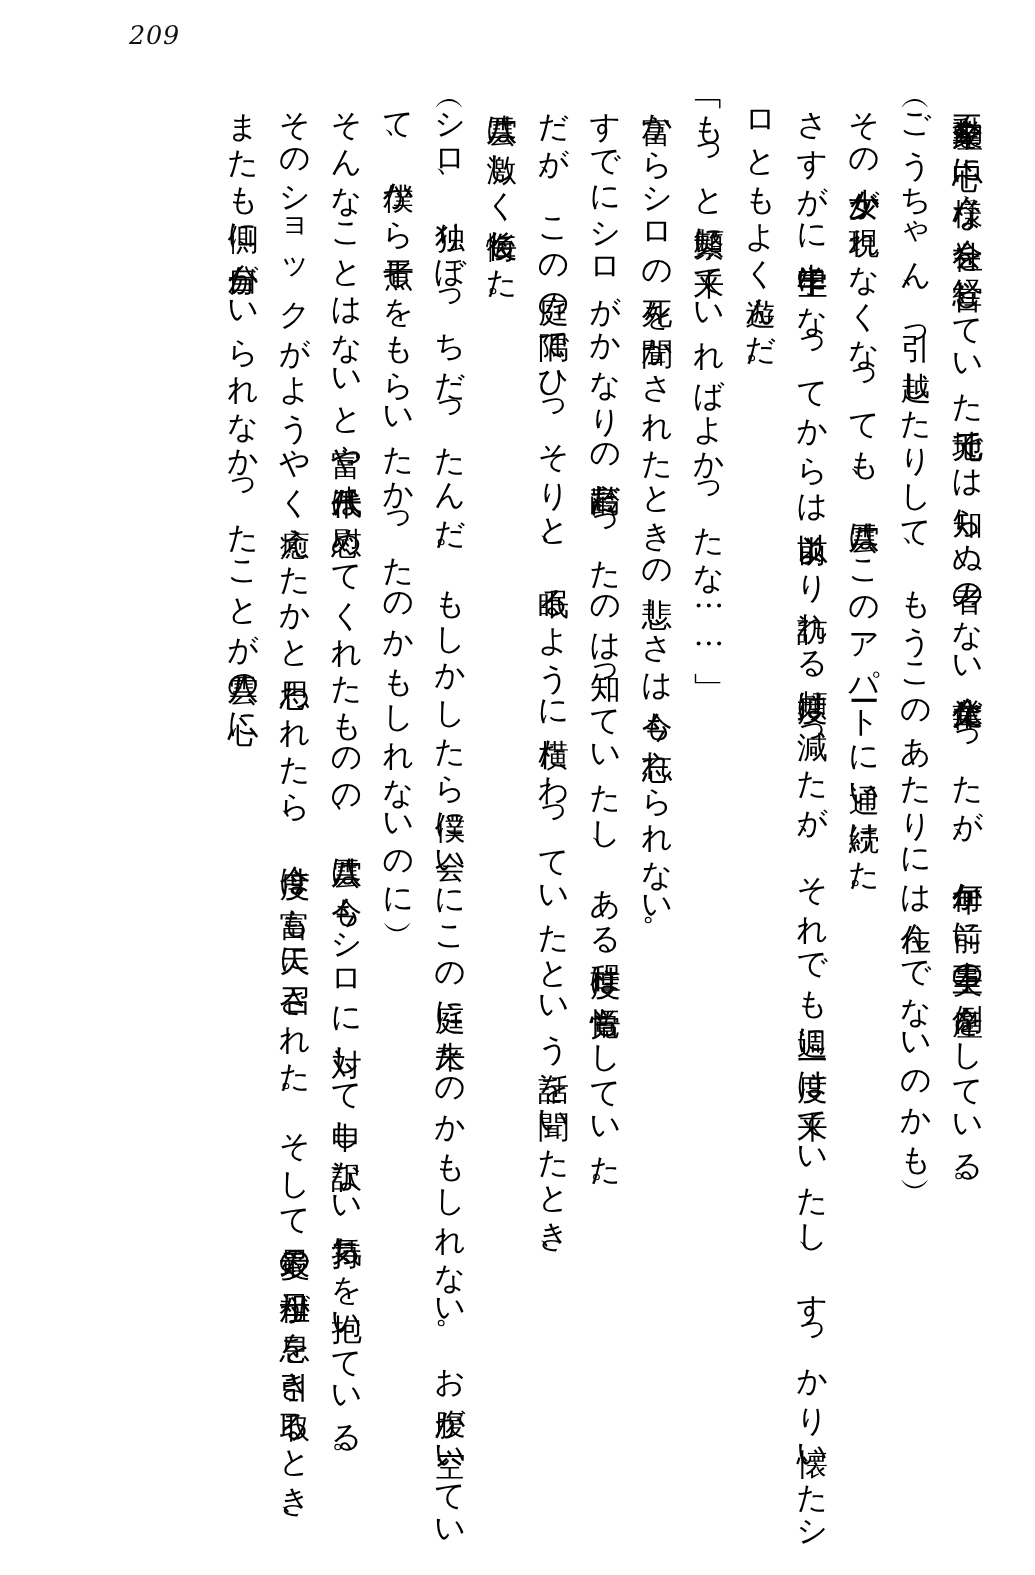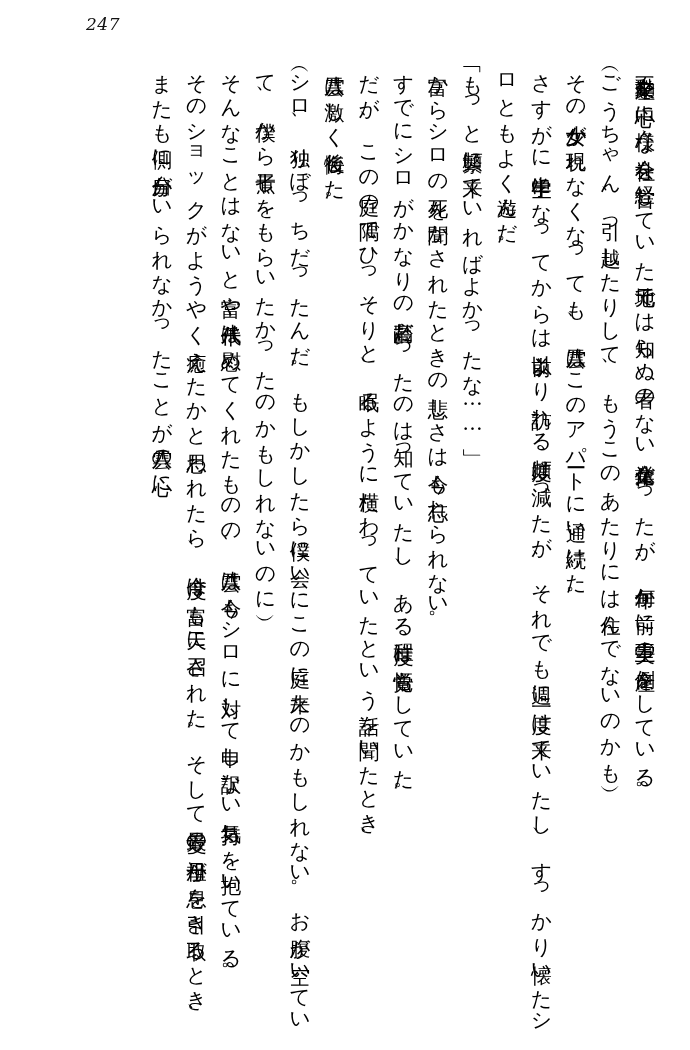--- a/index.html
+++ b/index.html
@@ -56,21 +56,21 @@
   }
   #text-block p.noindent {
     text-indent: 0;
   }
 </style>
 </head>
 <body>
 
 <div id="page">
 
-  <div id="page-number">247</div>
+  <div id="page-number">209</div>
 
   <div id="text-block">
     <p class="noindent">不動産業を中心に様々な会社を経営していた地元では知らぬ者のない企業体だったが、何年か前に事実上の倒産をしている。</p>
     <p class="noindent">（ごうちゃん、引っ越したりして、もうこのあたりには住んでないのかも）</p>
     <p class="noindent">その少女が現れなくなっても、八雲はこのアパートに通い続けた。</p>
     <p class="noindent">さすがに中学生になってからは以前より訪れる頻度は減ったが、それでも週に一度は来ていたし、すっかり懐いたシロともよく遊んだ。</p>
     <p class="noindent">「もっと頻繁に来ていればよかったな……」</p>
     <p class="noindent">富からシロの死を聞かされたときの悲しさは今も忘れられない。</p>
     <p class="noindent">すでにシロがかなりの高齢だったのは知っていたし、ある程度は覚悟もしていた。</p>
     <p class="noindent">だが、この庭の隅でひっそりと、眠るように横たわっていたという話を聞いたとき、</p>

